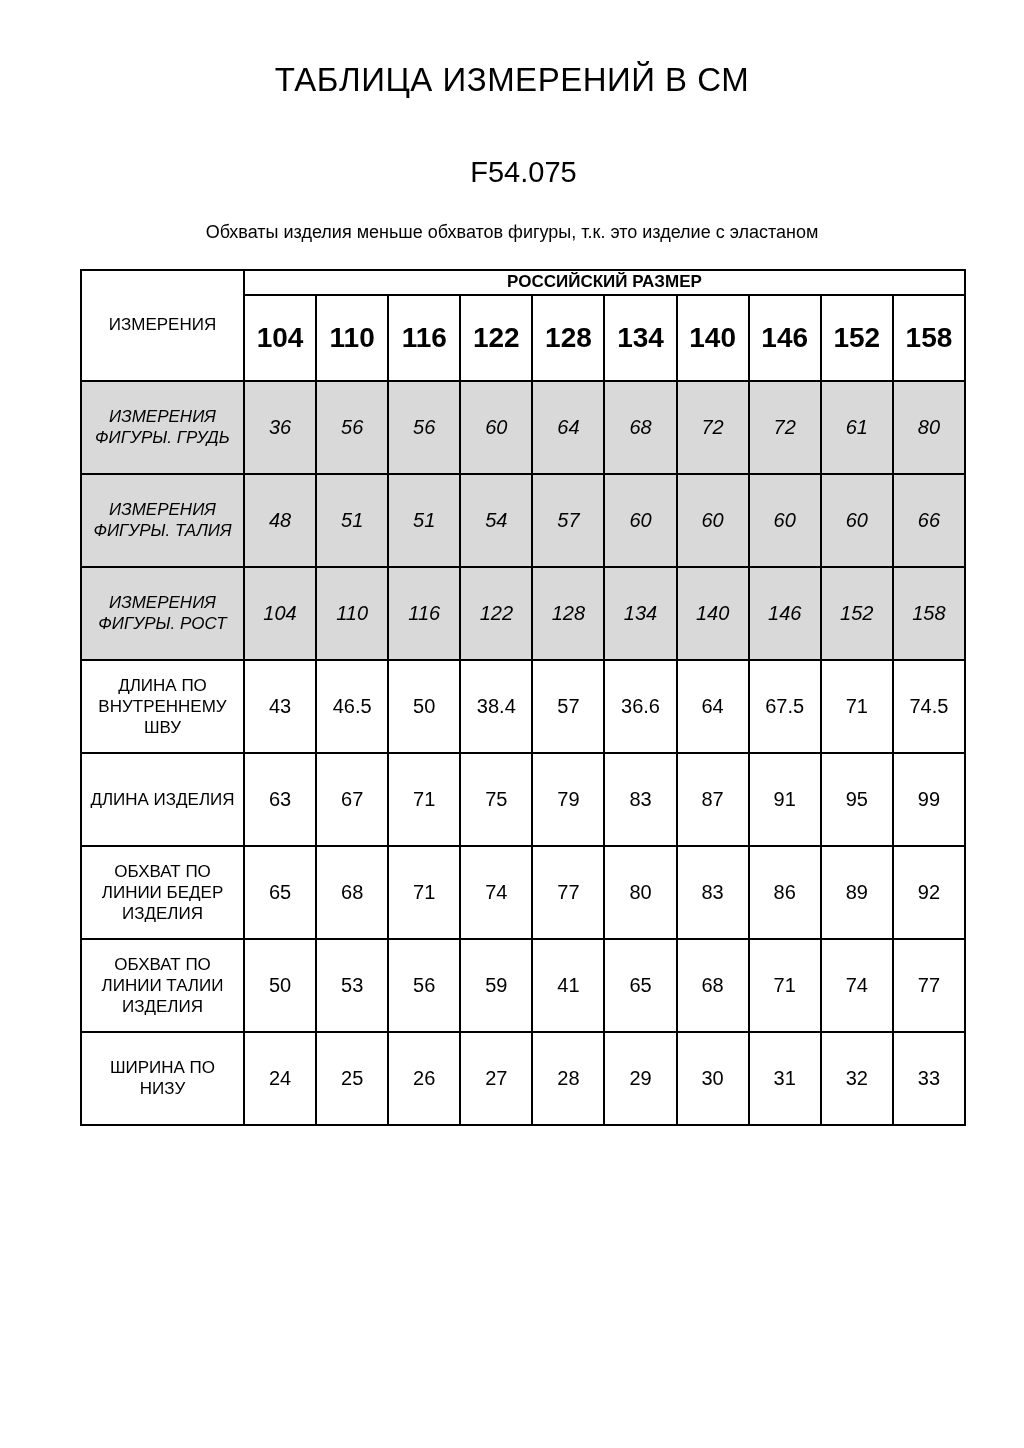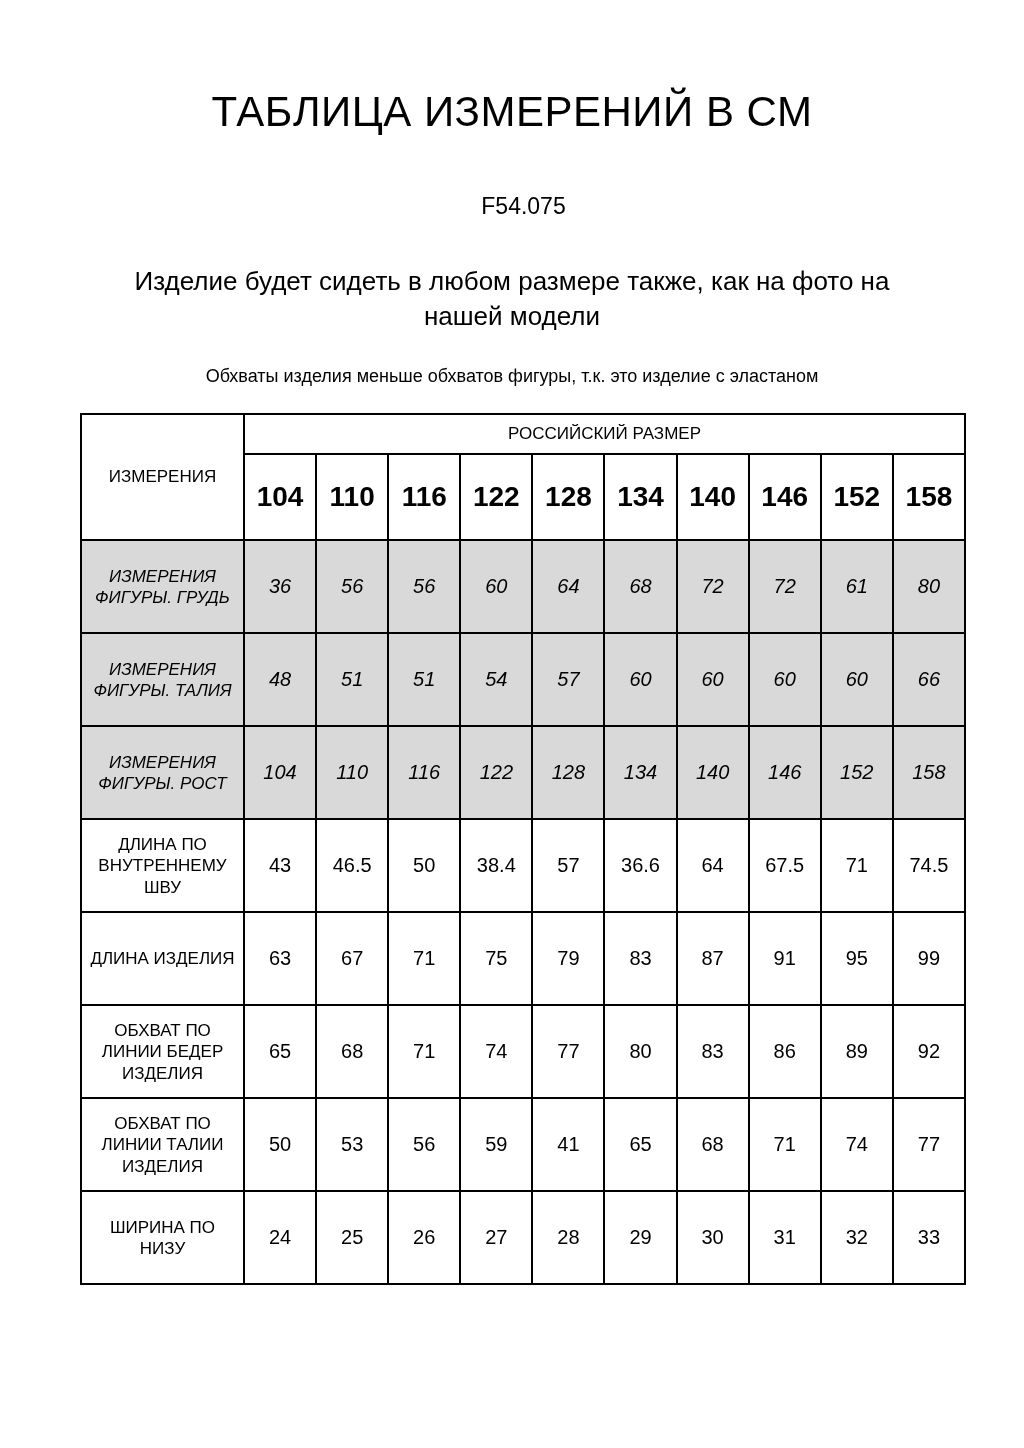--- a/index.html
+++ b/index.html
@@ -8,31 +8,31 @@
     width: 1024px;
     min-height: 1448px;
     background: #ffffff;
     color: #000000;
     font-family: "Liberation Sans", sans-serif;
   }
   .page { width: 1024px; min-height: 1448px; overflow: hidden; }
 
   .title {
     margin: 0;
-    padding-top: 88px;
-    text-align: center;
-    font-size: 42px;
+    padding-top: 61px;
+    text-align: center;
+    font-size: 33px;
     font-weight: 400;
     letter-spacing: 0.5px;
     line-height: 1.15;
   }
   .code {
     margin: 57px 0 0 0;
     text-align: center;
-    font-size: 23px;
+    font-size: 29px;
     font-weight: 400;
     padding-left: 23px;
   }
   .fit-note {
     margin: 44px auto 0 auto;
     width: 840px;
     text-align: center;
     font-size: 26px;
     line-height: 1.33;
   }
@@ -55,22 +55,23 @@
     vertical-align: middle;
     padding: 0;
   }
   col.label-col { width: 163px; }
   th.corner {
     font-size: 17px;
     font-weight: 400;
     background: #ffffff;
   }
   td.group {
-    height: 40px;
+    height: 25px;
     font-size: 17px;
+    font-weight: bold;
   }
   td.size {
     height: 86px;
     font-size: 28px;
     font-weight: 700;
   }
   tbody td { height: 93px; }
   td.lbl {
     font-size: 17px;
     line-height: 1.25;
@@ -85,21 +86,20 @@
 </style>
 </head>
 <body>
 
 <div class="page">
 
   <h1 class="title">ТАБЛИЦА ИЗМЕРЕНИЙ В СМ</h1>
 
   <div class="code">F54.075</div>
 
-  <div class="fit-note">Изделие будет сидеть в любом размере также, как на фото на нашей модели</div>
 
   <div class="elastane-note">Обхваты изделия меньше обхватов фигуры, т.к. это изделие с эластаном</div>
 
   <table class="measurements">
     <colgroup>
       <col class="label-col">
       <col>
         <col>
         <col>
         <col>

